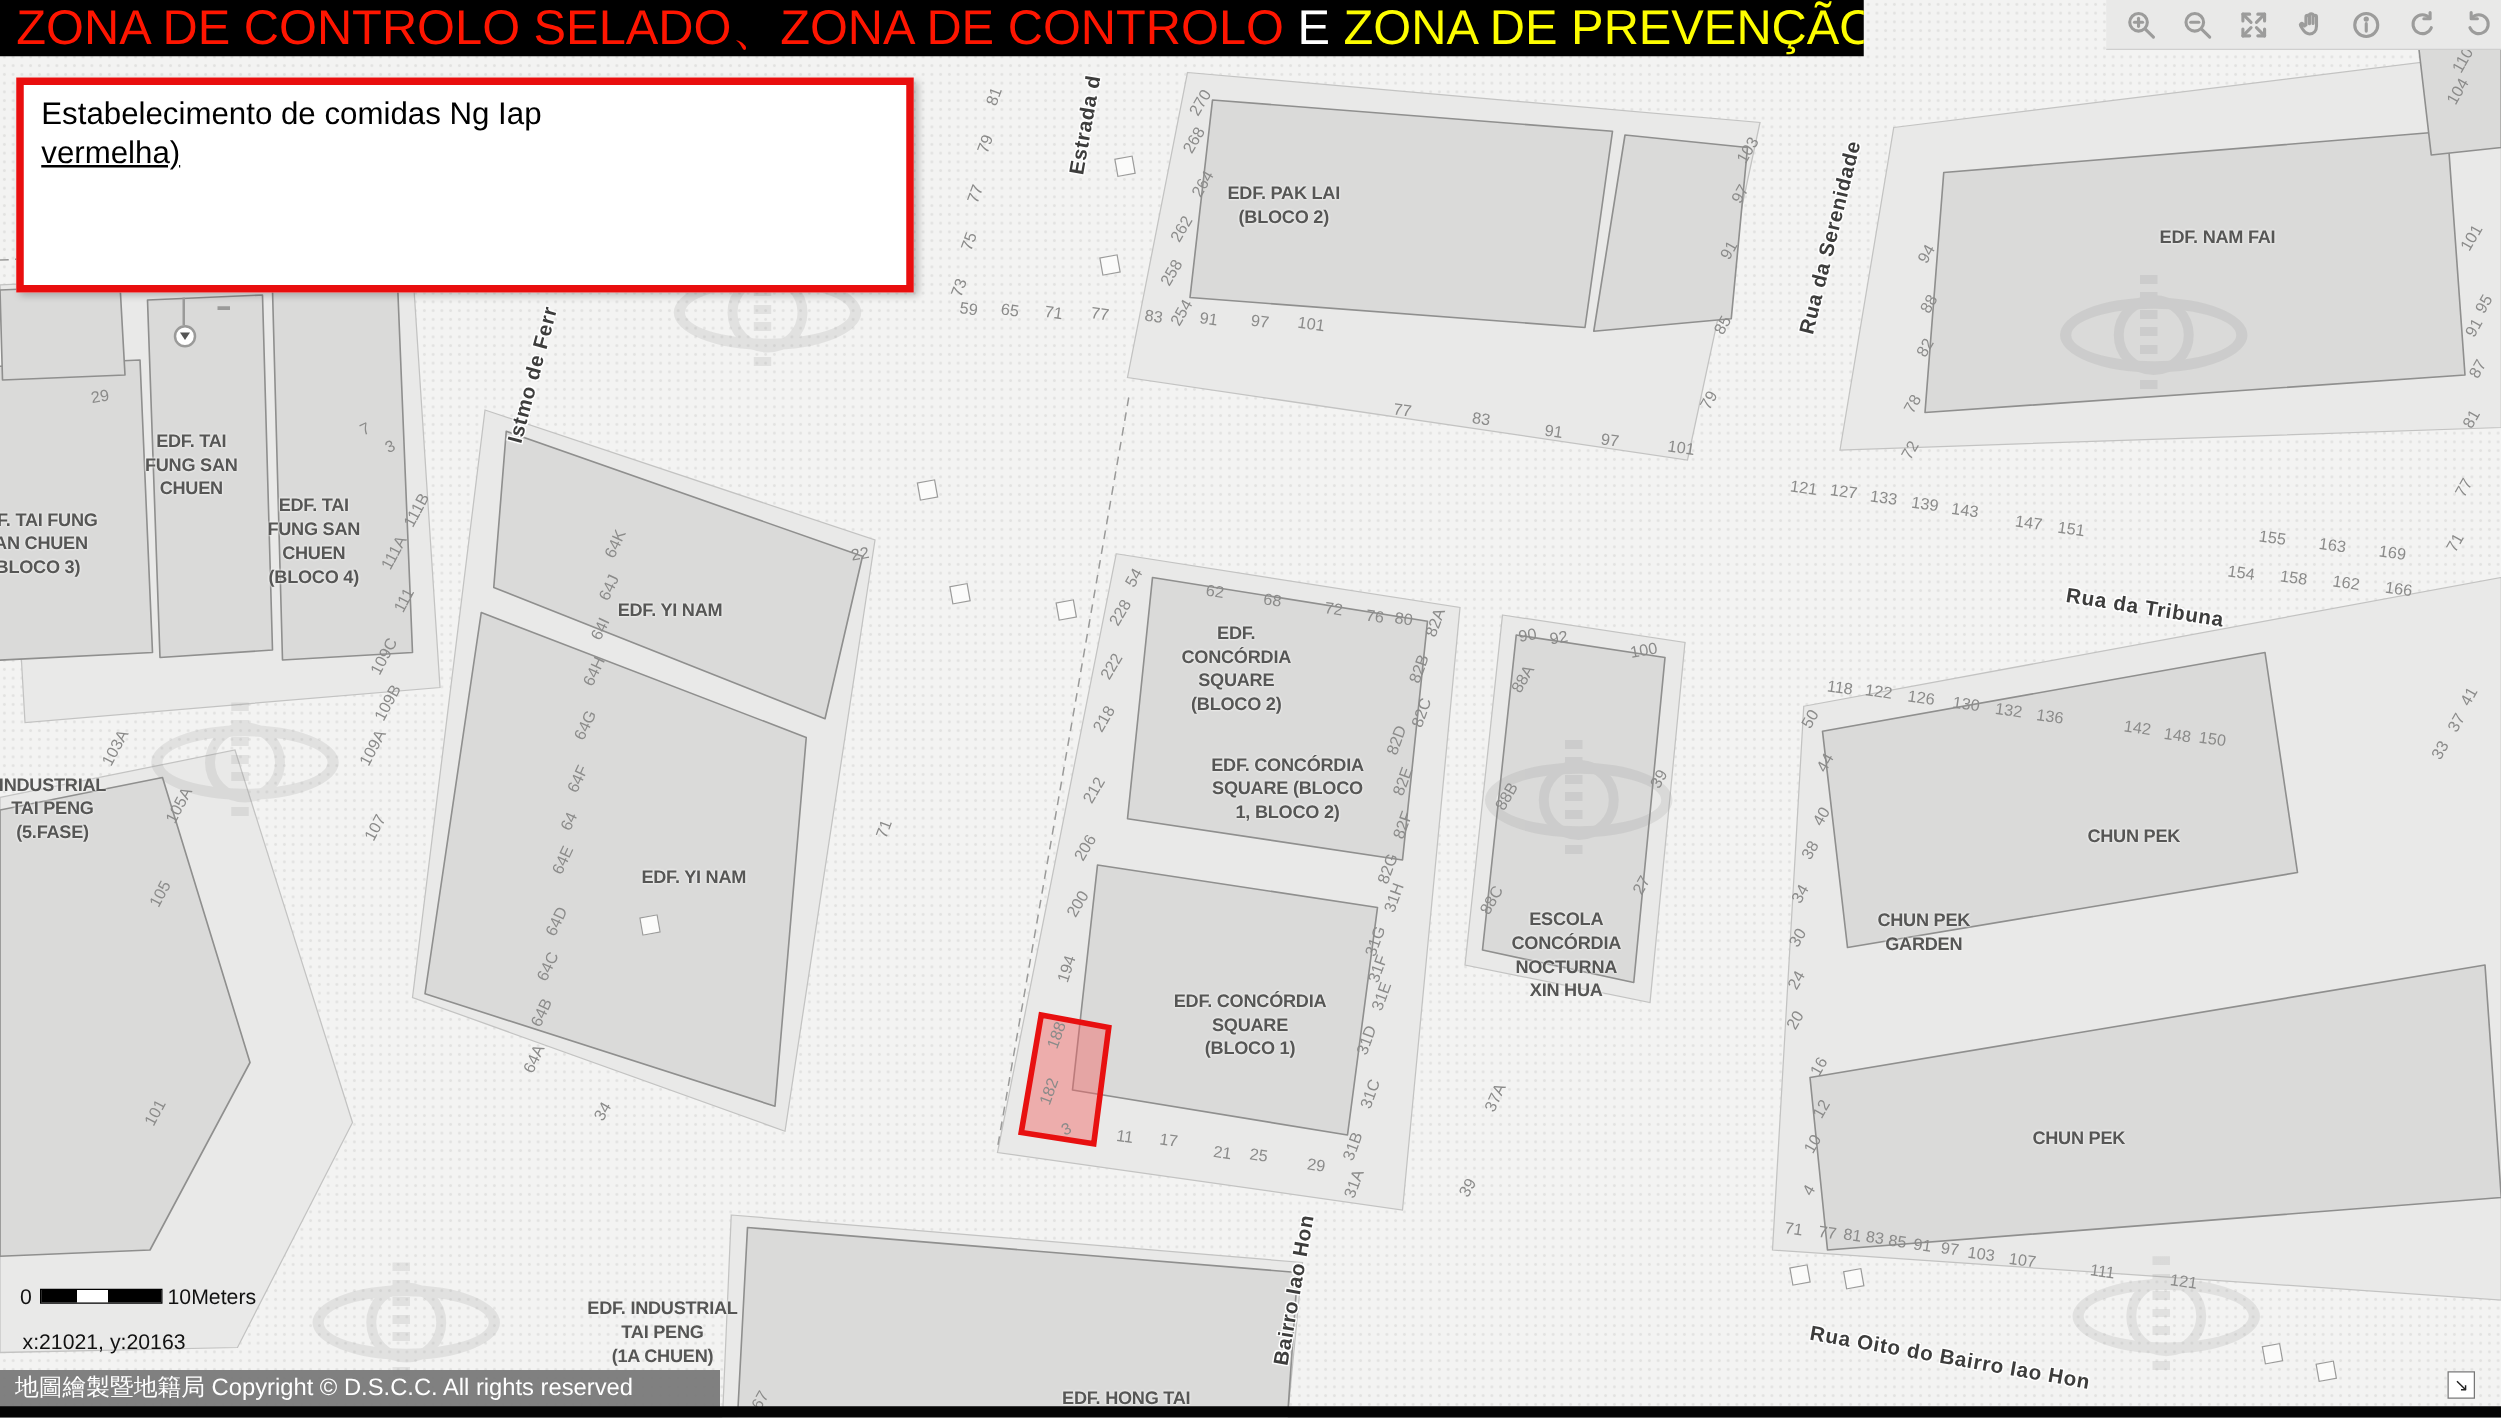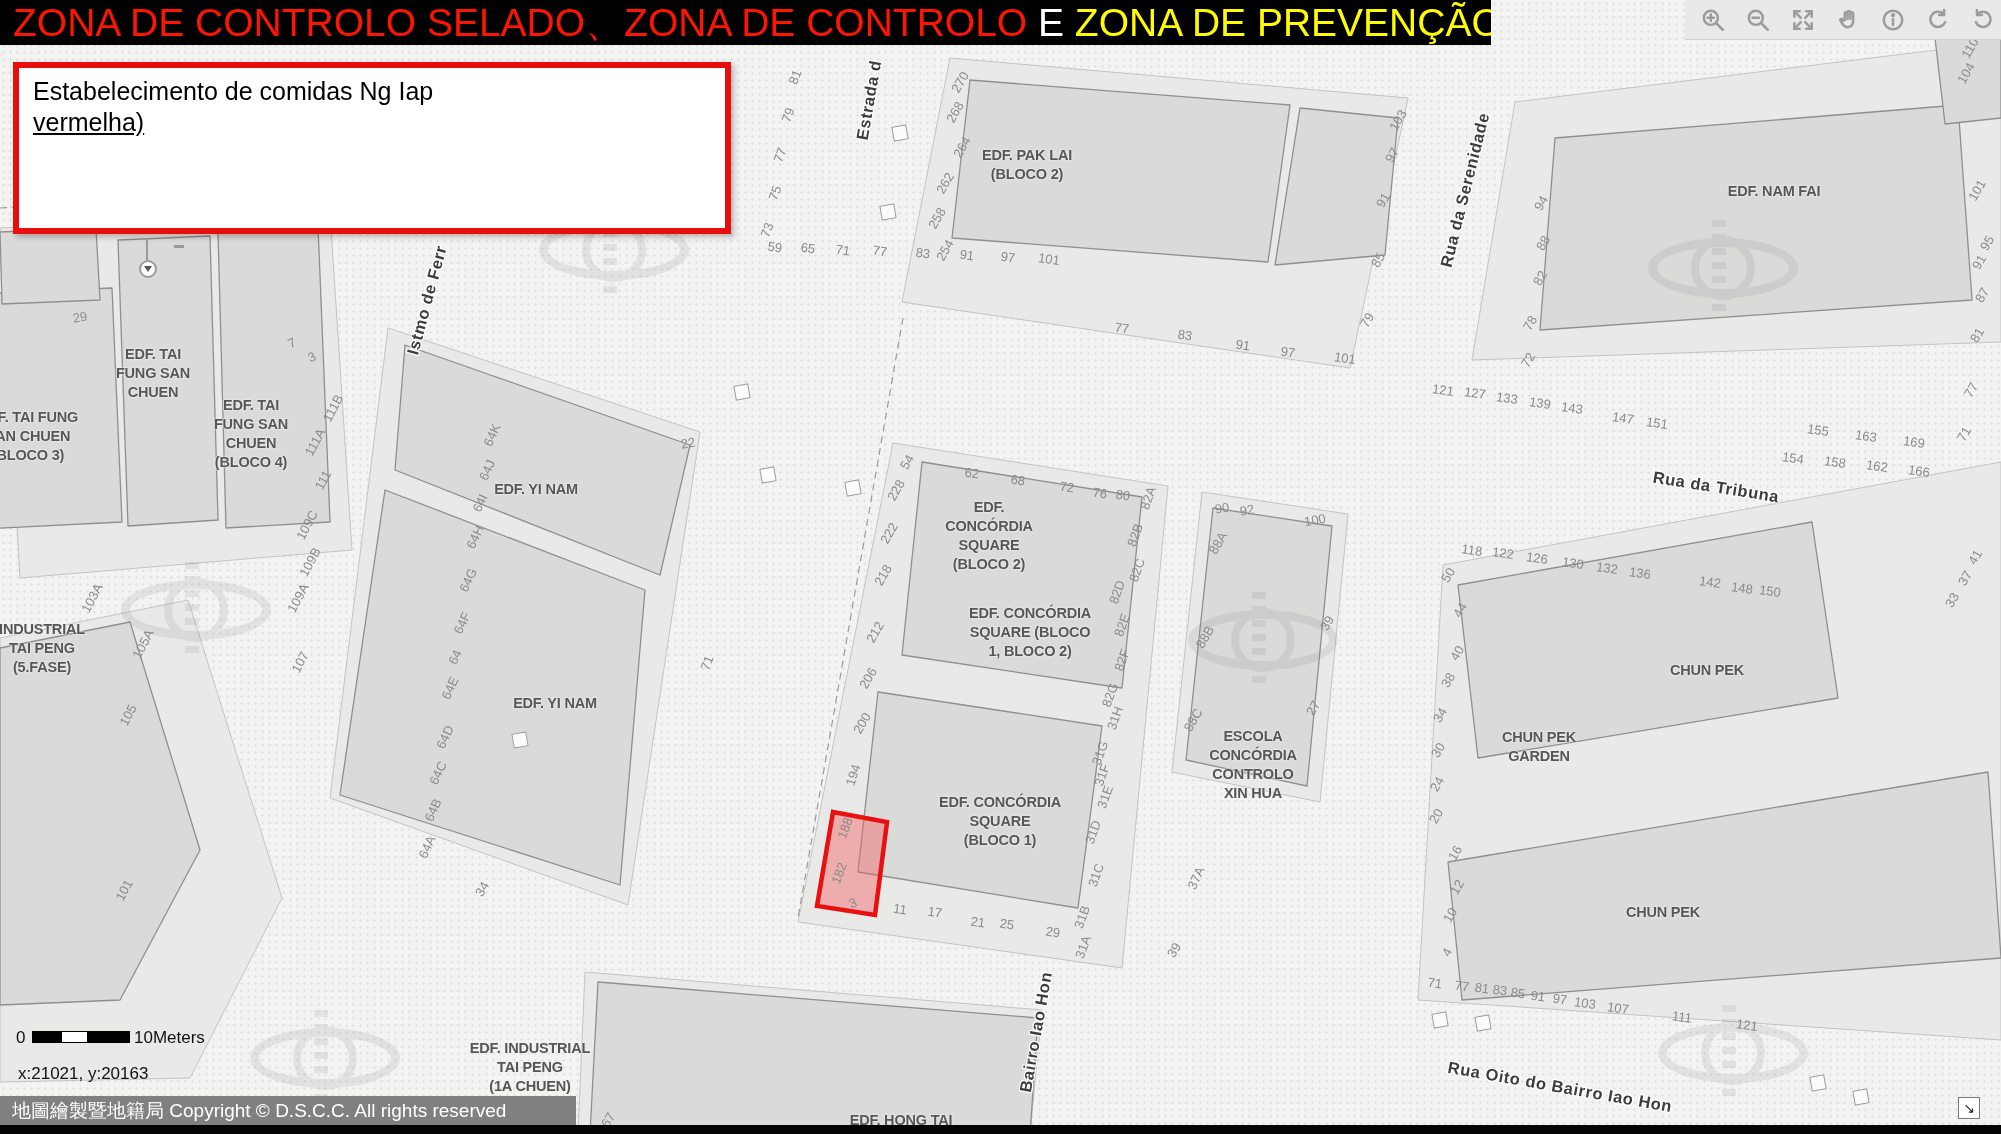--- a/index.html
+++ b/index.html
@@ -364,21 +364,21 @@
         <div>1, BLOCO 2)</div>
       </div>
       <div class="blabel" style="left: 1000px; top: 821px;">
         <div>EDF. CONCÓRDIA</div>
         <div>SQUARE</div>
         <div>(BLOCO 1)</div>
       </div>
       <div class="blabel" style="left: 1253px; top: 765px;">
         <div>ESCOLA</div>
         <div>CONCÓRDIA</div>
-        <div>CONTROLO</div>
+        <div>NOCTURNA</div>
         <div>XIN HUA</div>
       </div>
       <div class="blabel" style="left: 1707px; top: 670px;">
         <div>CHUN PEK</div>
       </div>
       <div class="blabel" style="left: 1539px; top: 747px;">
         <div>CHUN PEK</div>
         <div>GARDEN</div>
       </div>
       <div class="blabel" style="left: 1663px; top: 912px;">

